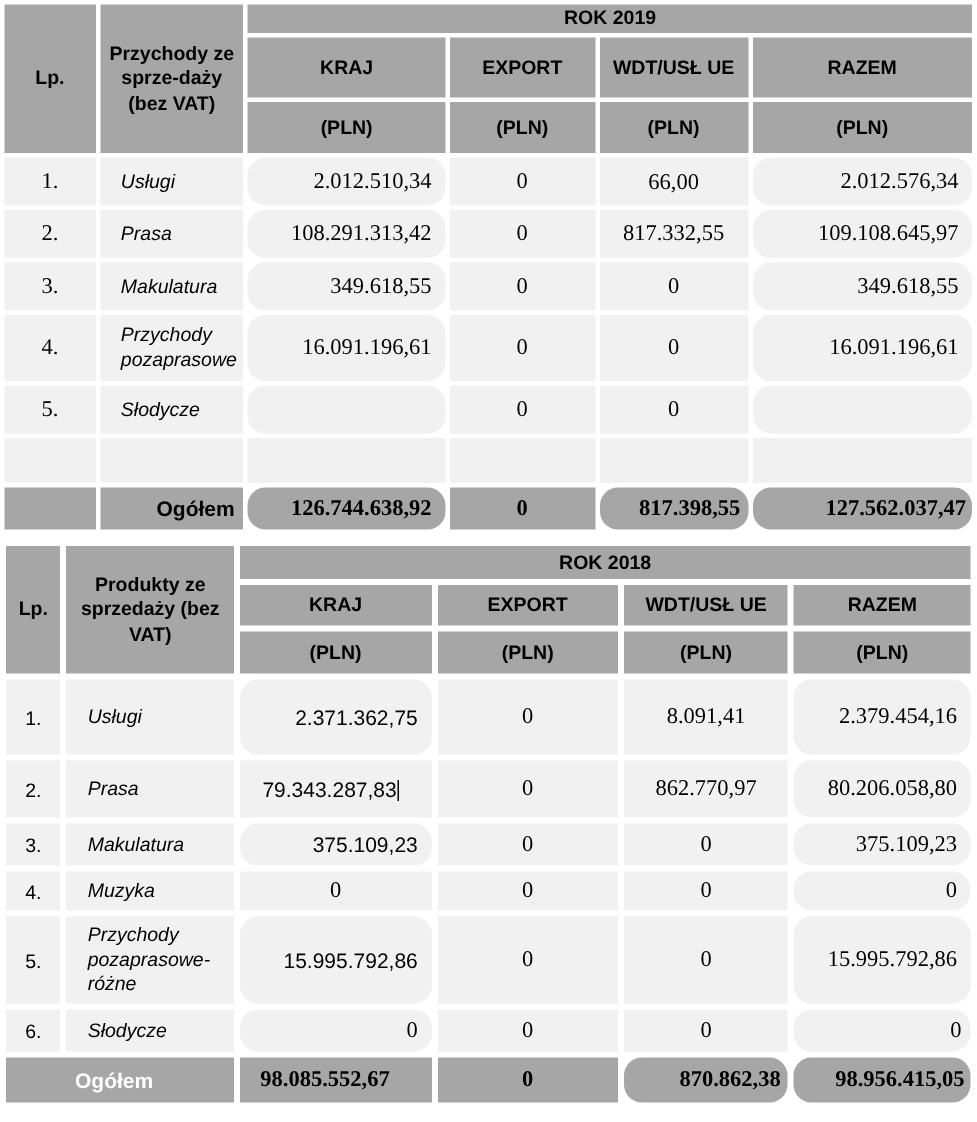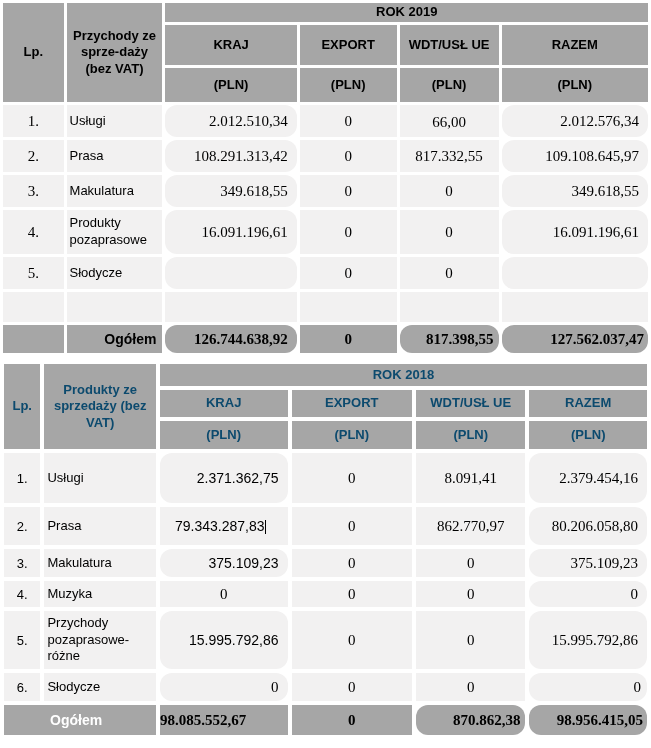--- a/index.html
+++ b/index.html
@@ -7,34 +7,34 @@
   body { width: 651px; font-family: "Liberation Sans", sans-serif; color: #000; }
 
   table { border-collapse: separate; table-layout: fixed; }
   #t2019 { border-spacing: 3px; width: 651px; margin-top: 0; }
   #t2018 { border-spacing: 4px; width: 651px; margin-top: 4px; }
 
   th, td { overflow: hidden; vertical-align: middle; padding: 0; }
 
   .hdr { background: #a6a6a6; font-weight: bold; font-size: 13px; text-align: center; line-height: 1.25; }
   #t2019 .hdr { color: #000; }
-  #t2018 .hdr { color: #0c4a6e; }
+  #t2018 .hdr { color: #000000; }
   .hdr.pad { padding: 0 4px; }
 
   .cell { background: #f2f1f1; font-size: 15px; }
 
   
   .sr { font-family: "Liberation Serif", serif; }
   .sa { font-family: "Liberation Sans", sans-serif; font-size: 13px; }
   .a-c { text-align: center; }
   .a-r { text-align: right; padding-right: 9px; border-radius: 12px; }
-  .a-r2 { text-align: left; padding-right: 14px; }
+  .a-r2 { text-align: center; padding-right: 14px; }
   .b { font-weight: normal; }
 
-  .label { font-size: 13px; text-align: left; padding-left: 3px; line-height: 1.3; }
+  .label { font-size: 13px; text-align: left; padding-left: 14px; line-height: 1.3; font-style: italic; }
 
   .tot { background: #a6a6a6; }
   #t2019 .tot-label { font-weight: bold; font-size: 14px; text-align: right; padding-right: 6px; }
   #t2018 .tot-label { font-weight: bold; font-size: 14px; color: #fff; text-align: left; padding-left: 46px; }
   .tot-num { font-family: "Liberation Serif", serif; font-weight: bold; font-size: 15px; }
 
   .caret { display: inline-block; width: 1px; height: 14px; background: #000; vertical-align: text-bottom; margin-left: 1px; }
 </style>
 </head>
 <body>
@@ -86,21 +86,21 @@
   <tr style="height:32px">
     <td class="cell sr a-c">3.</td>
     <td class="cell label">Makulatura</td>
     <td class="cell sr a-r">349.618,55</td>
     <td class="cell sr a-c">0</td>
     <td class="cell sr a-c">0</td>
     <td class="cell sr a-r b">349.618,55</td>
   </tr>
   <tr style="height:44px">
     <td class="cell sr a-c">4.</td>
-    <td class="cell label">Produkty pozaprasowe</td>
+    <td class="cell label">Przychody pozaprasowe</td>
     <td class="cell sr a-r">16.091.196,61</td>
     <td class="cell sr a-c">0</td>
     <td class="cell sr a-c">0</td>
     <td class="cell sr a-r b">16.091.196,61</td>
   </tr>
   <tr style="height:32px">
     <td class="cell sr a-c">5.</td>
     <td class="cell label">Słodycze</td>
     <td class="cell sr a-r"></td>
     <td class="cell sr a-c">0</td>

